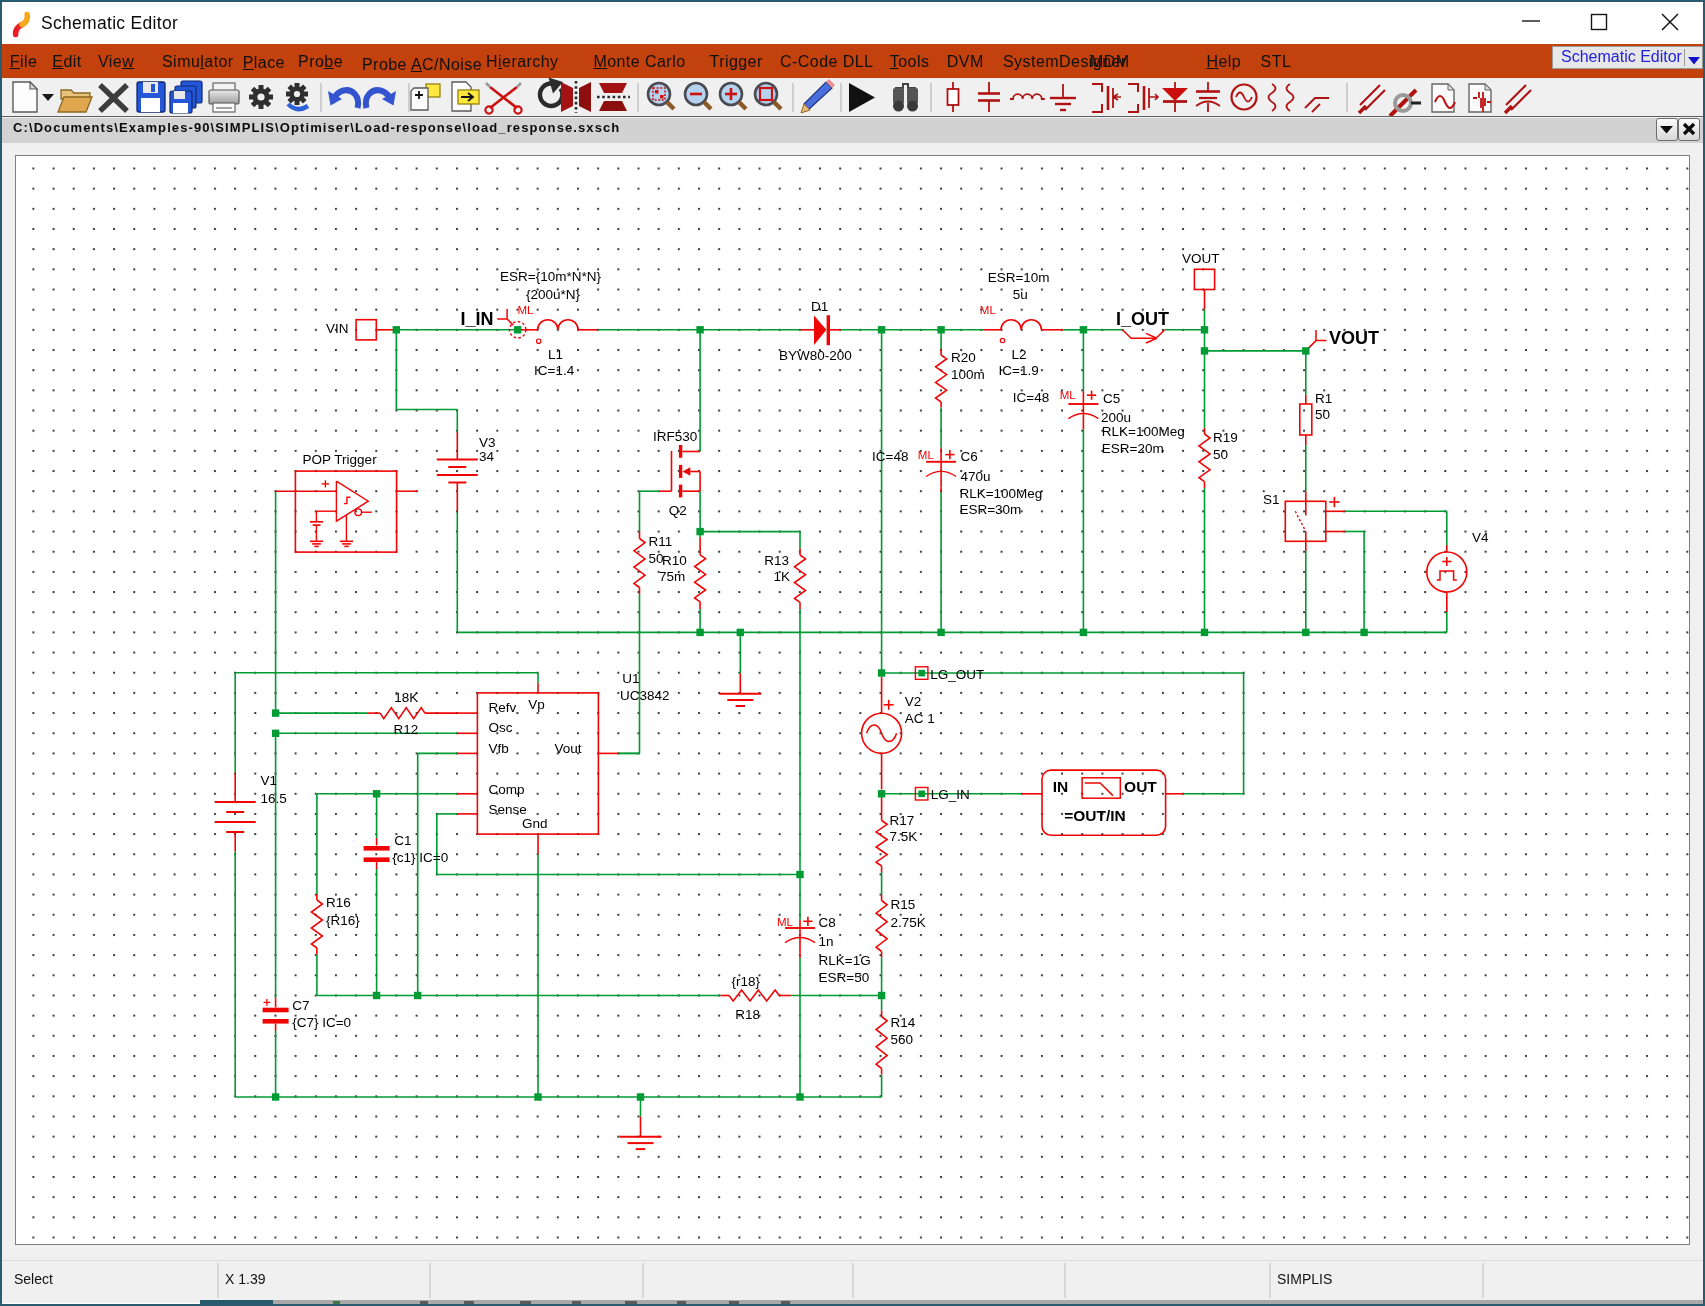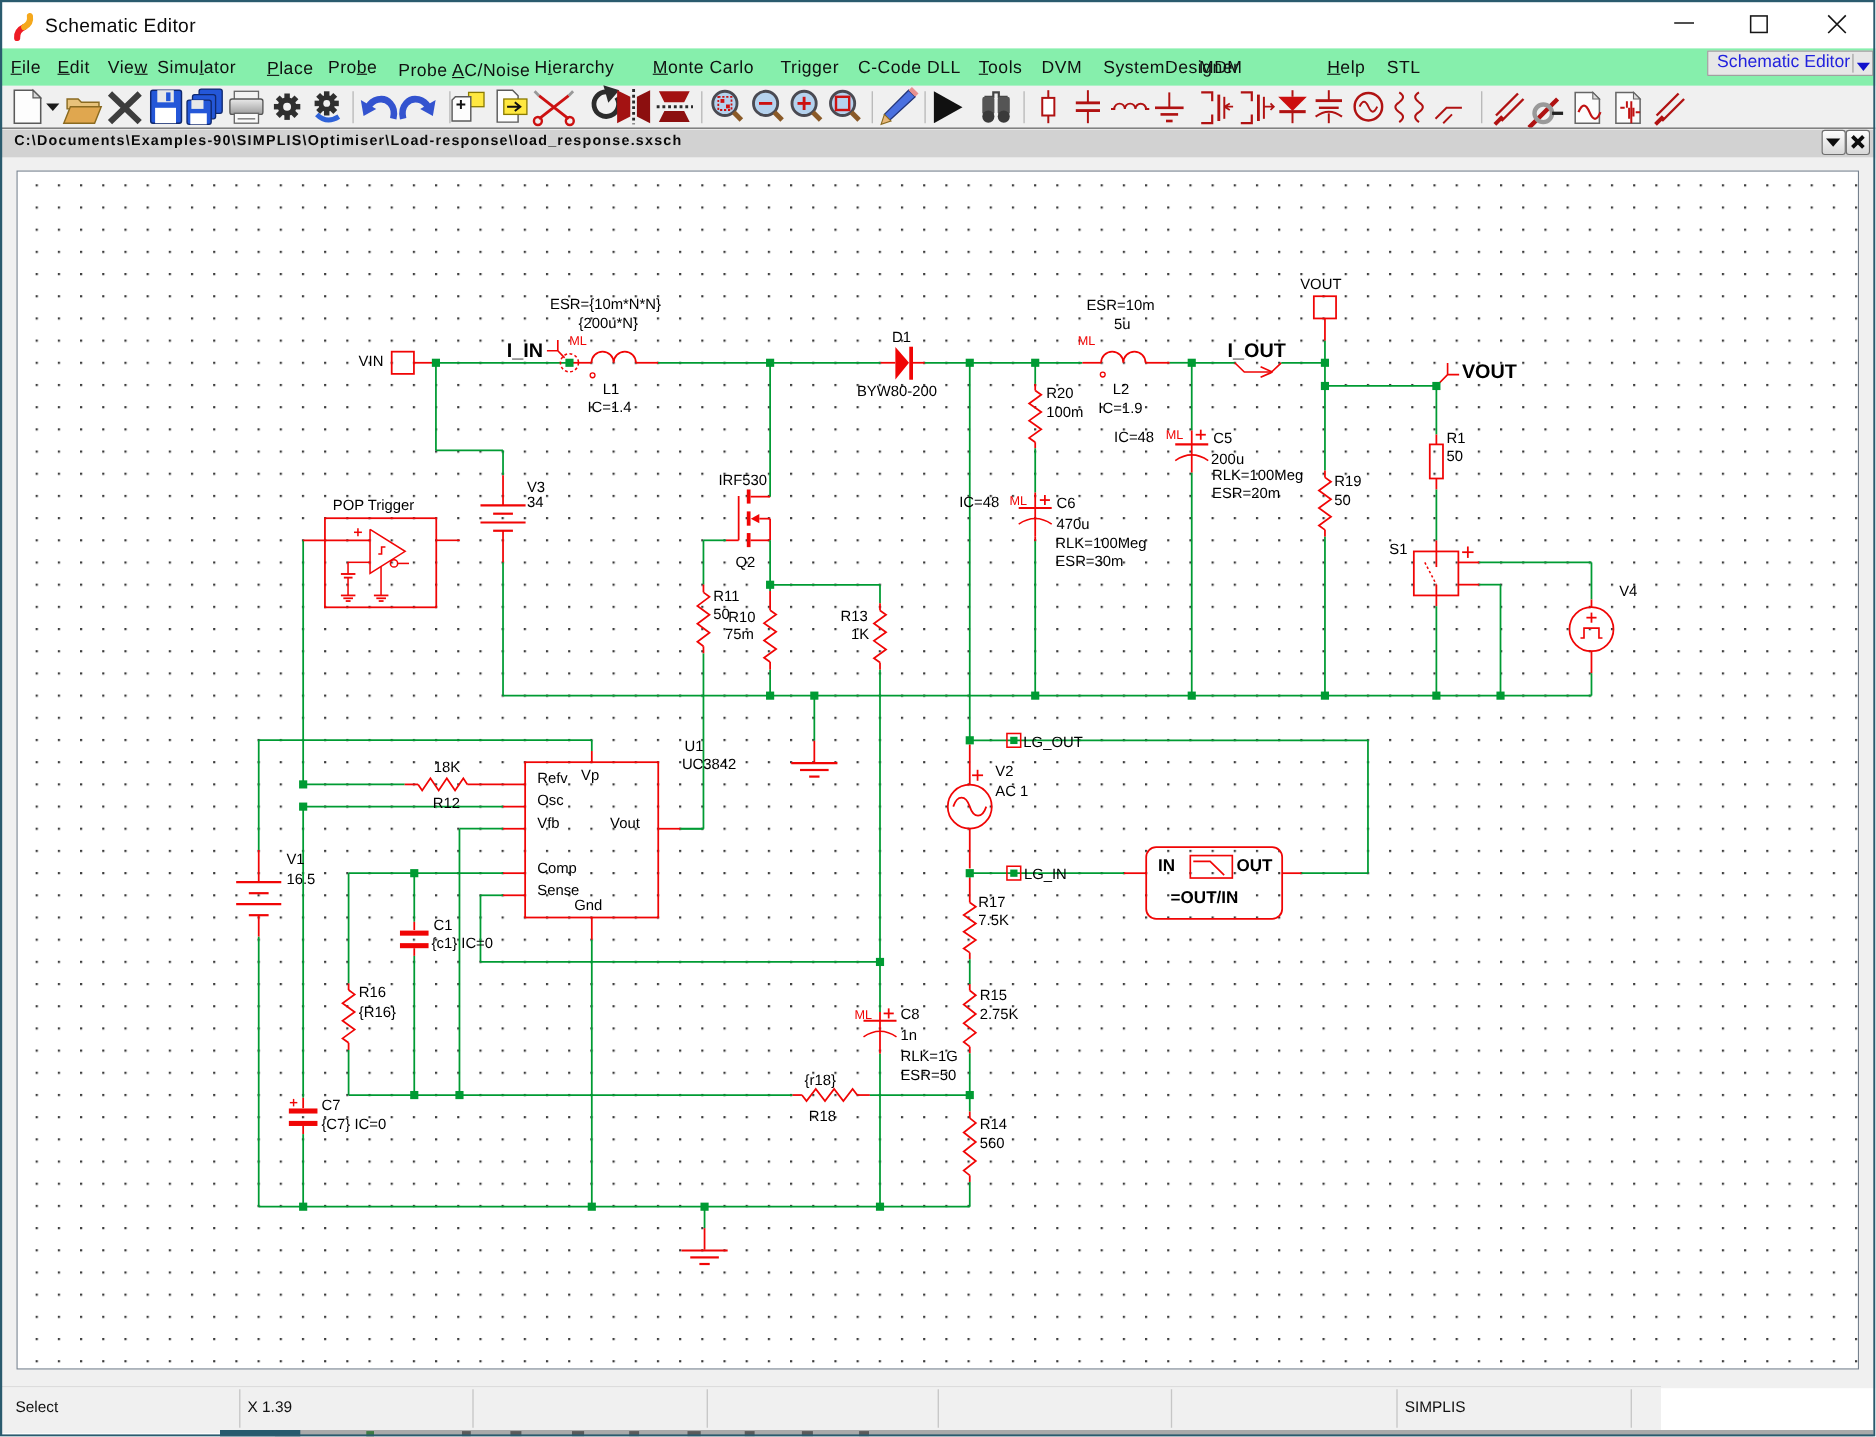--- a/index.html
+++ b/index.html
@@ -13,25 +13,25 @@
     <path d="M3.6,25.5 C3.2,20.5 6.5,17.3 10.0,15.6" fill="none" stroke="#ee1c25" stroke-width="5.6" stroke-linecap="round"></path>
     <path d="M10.0,15.6 C13.8,13.8 16.0,10.5 15.2,5.6" fill="none" stroke="#f5a81c" stroke-width="5.6" stroke-linecap="round"></path>
   </svg>
   <div class="abs" style="left:41px;top:13px;font-size:17.5px;letter-spacing:0.3px;color:#0a0a0a;">Schematic Editor</div>
   <svg class="abs" style="left:1510px;top:8px" width="180" height="26">
     <line x1="12" y1="13" x2="30" y2="13" stroke="#161616" stroke-width="1.4"></line>
     <rect x="81.5" y="6.5" width="15" height="15" fill="none" stroke="#161616" stroke-width="1.4"></rect>
     <path d="M152,6 L168,22 M168,6 L152,22" stroke="#161616" stroke-width="1.5"></path>
   </svg>
 
-  <div class="abs" style="left:0;top:44px;width:1705px;height:34px;background:#86efac;font-size:16px;letter-spacing:0.45px;color:#101010;">
+  <div class="abs" style="left:0;top:44px;width:1705px;height:34px;background:#c2410c;font-size:16px;letter-spacing:0.45px;color:#101010;">
     <span class="abs" style="left:9.7px;top:8.5px"><u>F</u>ile</span>
     <span class="abs" style="left:52.3px;top:8.5px"><u>E</u>dit</span>
     <span class="abs" style="left:98px;top:8.5px">Vie<u>w</u></span>
-    <span class="abs" style="left:143px;top:8.5px">Simu<u>l</u>ator</span>
+    <span class="abs" style="left:162px;top:8.5px">Simu<u>l</u>ator</span>
     <span class="abs" style="left:242.7px;top:10px"><u>P</u>lace</span>
     <span class="abs" style="left:298.1px;top:8.5px">Pro<u>b</u>e</span>
     <span class="abs" style="left:362px;top:12px">Probe <u>A</u>C/Noise</span>
     <span class="abs" style="left:486px;top:8.5px">H<u>i</u>erarchy</span>
     <span class="abs" style="left:593.4px;top:8.5px"><u>M</u>onte Carlo</span>
     <span class="abs" style="left:709.5px;top:8.5px">Trigger</span>
     <span class="abs" style="left:780px;top:8.5px">C-Code DLL</span>
     <span class="abs" style="left:889.8px;top:8.5px"><u>T</u>ools</span>
     <span class="abs" style="left:946.8px;top:8.5px">DVM</span>
     <span class="abs" style="left:1003px;top:8.5px">SystemDesigner</span>
@@ -592,21 +592,21 @@
 <line x1="1091.6" y1="390.6" x2="1091.6" y2="399.8" stroke="#f00505" stroke-width="1.6" stroke-linecap="butt"></line>
 <line x1="945.3" y1="454.6" x2="954.5" y2="454.6" stroke="#f00505" stroke-width="1.6" stroke-linecap="butt"></line>
 <line x1="949.9" y1="450.0" x2="949.9" y2="459.2" stroke="#f00505" stroke-width="1.6" stroke-linecap="butt"></line>
 <line x1="803.3" y1="921.3" x2="812.5" y2="921.3" stroke="#f00505" stroke-width="1.6" stroke-linecap="butt"></line>
 <line x1="807.9" y1="916.7" x2="807.9" y2="925.9" stroke="#f00505" stroke-width="1.6" stroke-linecap="butt"></line>
 <text x="1052.7" y="791.5" font-size="15.5" fill="#000000" font-weight="bold" text-anchor="start" font-family="Liberation Sans, sans-serif">IN</text>
 <text x="1124.1" y="791.5" font-size="15.5" fill="#000000" font-weight="bold" text-anchor="start" font-family="Liberation Sans, sans-serif">OUT</text>
 <text x="1064.2" y="820.5" font-size="15.5" fill="#000000" font-weight="bold" text-anchor="start" font-family="Liberation Sans, sans-serif">=OUT/IN</text>
   </svg>
 
-  <div class="abs" style="left:0;top:1260px;width:1510px;height:42px;background:#f0f0f0;border-top:1px solid #dcdcdc;font-size:14px;color:#111;text-align:center;">
+  <div class="abs" style="left:0;top:1260px;width:1705px;height:42px;background:#f0f0f0;border-top:1px solid #dcdcdc;font-size:14px;color:#111;text-align:center;">
     <span class="abs" style="left:14px;top:9.5px">Select</span>
     <span class="abs" style="left:225px;top:9.5px">X 1.39</span>
     <span class="abs" style="left:1277px;top:9.5px">SIMPLIS</span>
   </div>
   <svg class="abs" style="left:0;top:1260px" width="1705" height="46">
     <g stroke="#c6c6c6" stroke-width="1.2">
       <line x1="218" y1="3" x2="218" y2="38"></line>
       <line x1="430" y1="3" x2="430" y2="38"></line>
       <line x1="643" y1="3" x2="643" y2="38"></line>
       <line x1="853" y1="3" x2="853" y2="38"></line>

